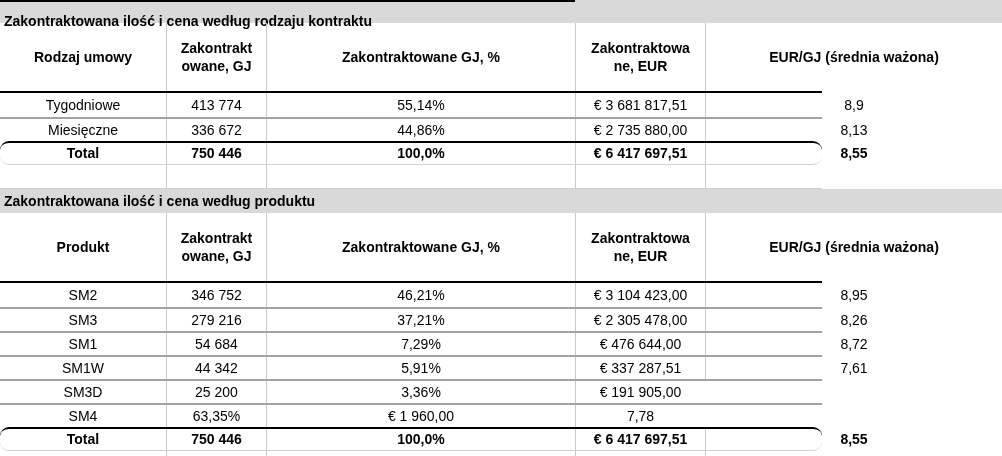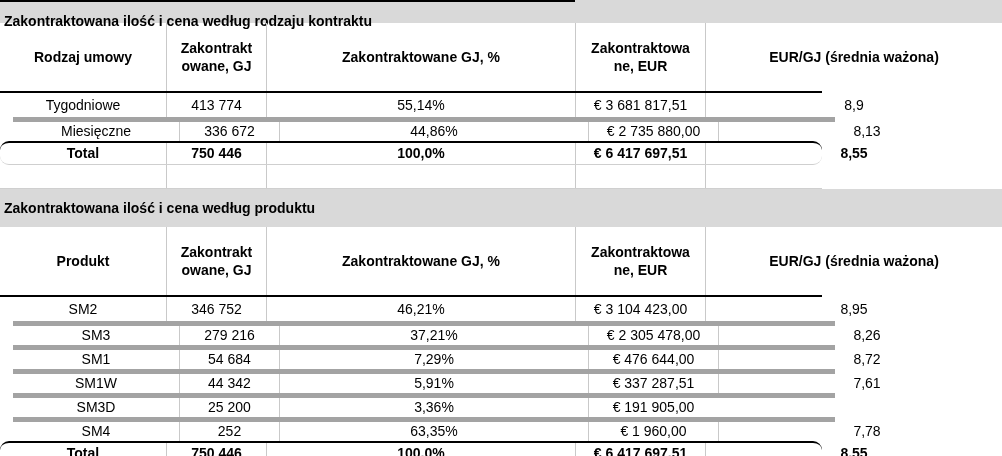--- a/index.html
+++ b/index.html
@@ -26,21 +26,21 @@
 
   .title-row {
     display: flex;
     align-items: center;
     background: #d9d9d9;
     font-weight: bold;
     padding-left: 4px;
     width: 1002px;
   }
   .title-row.first { height: 23px; padding-top: 18px; }
-  .title-row.second { height: 38px; }
+  .title-row.second { height: 24px; }
 
   .grid-row {
     display: grid;
     grid-template-columns: 166px 100px 309px 130px 297px;
     width: 822px;
   }
 
   .cell {
     display: flex;
     align-items: center;
@@ -48,21 +48,21 @@
     text-align: center;
     white-space: pre-line;
     line-height: 1.3;
     overflow: hidden;
   }
   .grid-row .cell + .cell { border-left: 1px solid #c9c9c9; }
 
   .header-row { height: 70px; font-weight: bold; border-bottom: 2px solid #000000; }
 
   .data-row { height: 24px; }
-  .data-row.sep { border-top: 5px solid #a3a3a3; margin-left: 13px; }
+  .data-row.sep { border-top: 2px solid #a3a3a3; }
 
   .total-row {
     height: 24px;
     font-weight: bold;
     border-top: 2px solid #000000;
     border-bottom: 1px solid #cfcfcf;
     border-radius: 9px;
   }
 
   .empty-row { height: 24px; border-bottom: 1px solid #cfcfcf; }
@@ -164,21 +164,20 @@
 
   <div class="grid-row data-row sep">
     <div class="cell">SM3D</div>
     <div class="cell">25 200</div>
     <div class="cell">3,36%</div>
     <div class="cell">€ 191 905,00</div>
   </div>
 
   <div class="grid-row data-row sep">
     <div class="cell">SM4</div>
-    <div class="cell">252</div>
     <div class="cell">63,35%</div>
     <div class="cell">€ 1 960,00</div>
     <div class="cell">7,78</div>
   </div>
 
   <div class="grid-row total-row">
     <div class="cell">Total</div>
     <div class="cell">750 446</div>
     <div class="cell">100,0%</div>
     <div class="cell">€ 6 417 697,51</div>

